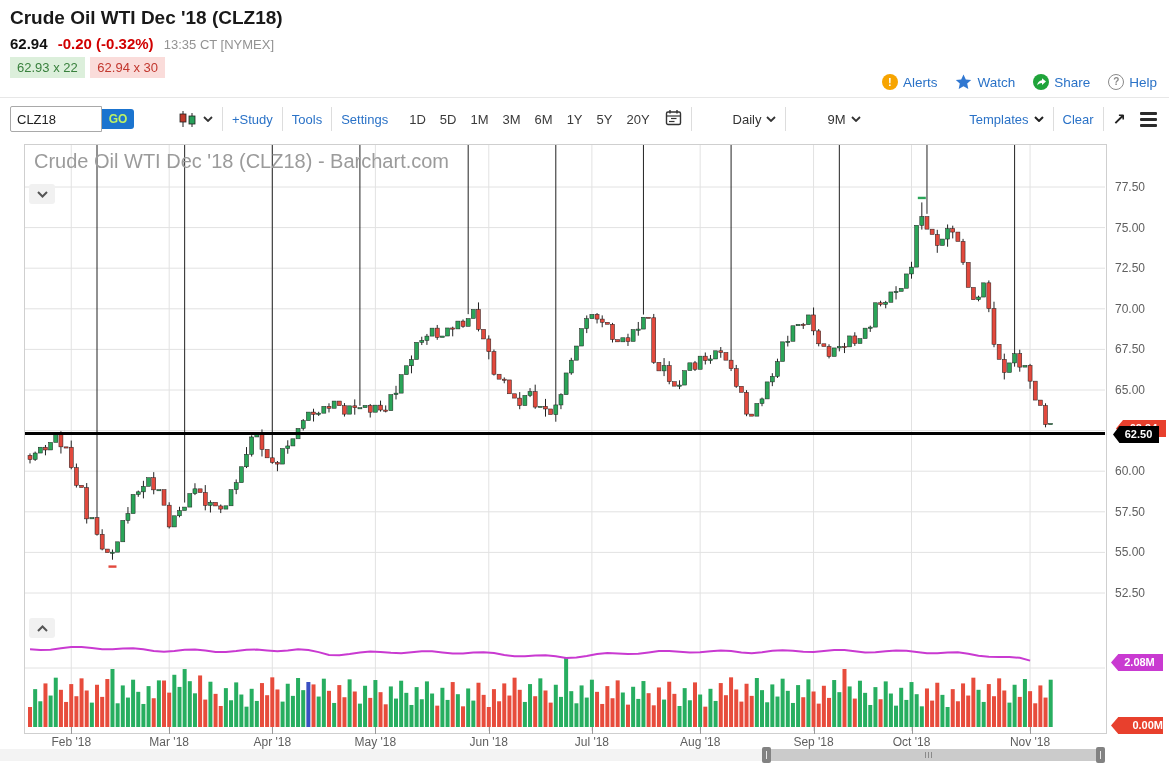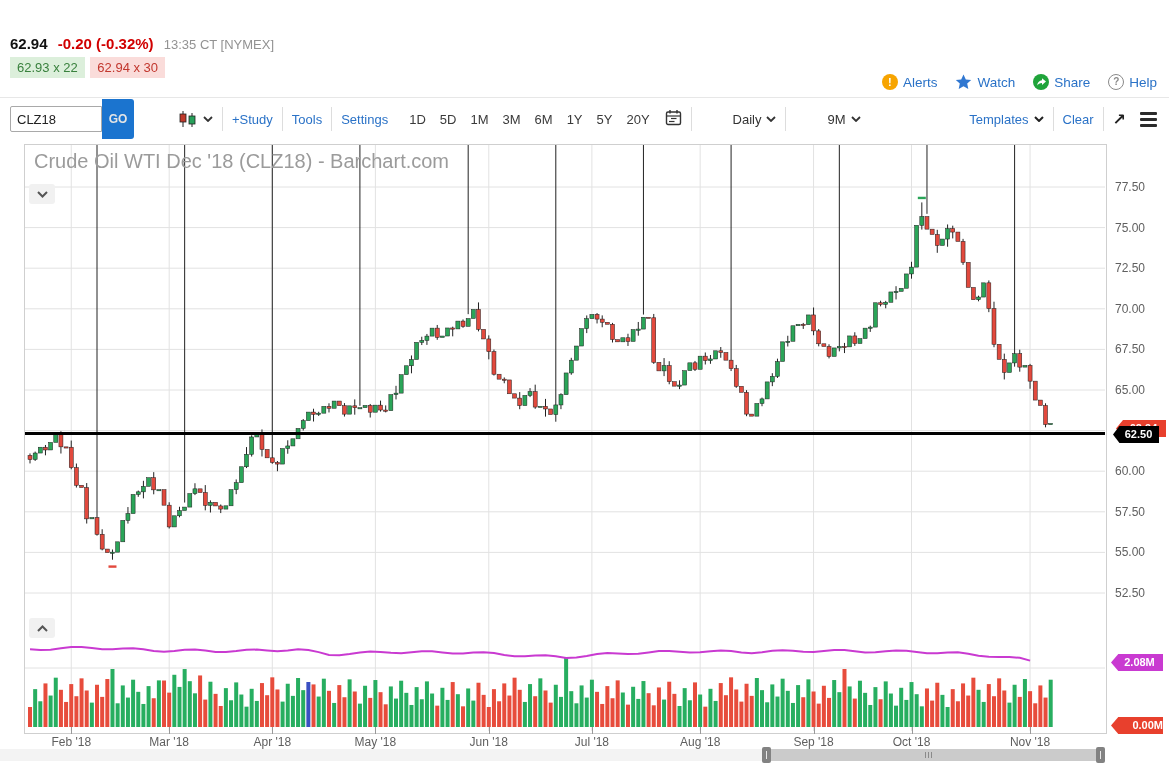--- a/index.html
+++ b/index.html
@@ -18,21 +18,21 @@
   .introw{left:10px;top:79px;font-size:13px;color:#777;}
   .introw b{color:#1c1c1c;}
   .quicklinks{right:12px;top:74px;display:flex;align-items:center;gap:18px;font-size:13.5px;}
   .qlink{display:flex;align-items:center;gap:5px;color:#2a72c7;cursor:pointer;}
   .ic-alert{width:16px;height:16px;border-radius:50%;background:#f7a400;color:#fff;font-weight:bold;font-size:11px;line-height:16px;text-align:center;}
   .ic-help{width:14px;height:14px;border-radius:50%;border:1.6px solid #8a8a8a;color:#8a8a8a;font-weight:bold;font-size:10px;line-height:14px;text-align:center;}
   .hr1{left:0;top:97px;width:1169px;border-top:1px solid #e7e7e7;}
   
   .toolbar{left:10px;top:104px;right:12px;height:30px;display:flex;align-items:center;font-size:13px;color:#333;}
   .syminput{width:78px;height:24px;border:1px solid #a9a9a9;border-radius:2px 0 0 2px;padding:0 6px;font-size:13px;color:#222;font-family:inherit;}
-  .gobtn{height:40px;width:32px;background:#1b74cf;color:#e5e5e5;font-weight:bold;font-size:12px;border:none;border-radius:0 3px 3px 0;cursor:pointer;}
+  .gobtn{height:20px;width:32px;background:#1b74cf;color:#bef264;font-weight:bold;font-size:12px;border:none;border-radius:0 3px 3px 0;cursor:pointer;}
   .tsep{width:1px;height:24px;background:#ddd;margin:0 9px;}
   .tlink{color:#2a72c7;cursor:pointer;}
   .tf{margin:0 7px;cursor:pointer;color:#3a3a3a;}
   .chev{display:inline-block;margin-left:5px;}
   .drop{display:flex;align-items:center;cursor:pointer;padding-left:32px;}
   .burger{display:flex;flex-direction:column;gap:3px;cursor:pointer;}
   .burger div{width:17px;height:3px;background:#2b2b2b;border-radius:1px;}
   .expand{font-size:16px;font-weight:bold;color:#222;cursor:pointer;}
   
   .chartbox{left:24px;top:144px;width:1081px;height:588px;border:1px solid #cfcfcf;background:#fff;}
@@ -48,20 +48,21 @@
   .sb-handle{top:747px;width:9px;height:16px;background:#828282;border-radius:2px;}
   .sb-handle i{display:block;width:1px;height:8px;background:#e8e8e8;margin:4px auto 0;}
   .sb-grip{left:925px;top:752px;display:flex;gap:2px;}
   .sb-grip i{display:block;width:1px;height:6px;background:#8a8a8a;}
 </style>
 </head>
 <body>
 
 <div id="app">
 
+  <div class="abs title">Crude Oil WTI Dec '18 (CLZ18)</div>
   <div class="abs pricerow">
     <span class="px">62.94</span>
     <span class="chg">-0.20 (-0.32%)</span>
     <span class="qtime">13:35 CT [NYMEX]</span>
   </div>
   <div class="abs chiprow">
     <span class="chip bid">62.93 x 22</span>
     <span class="chip ask">62.94 x 30</span>
   </div>
   <div class="abs quicklinks" id="quicklinks">

